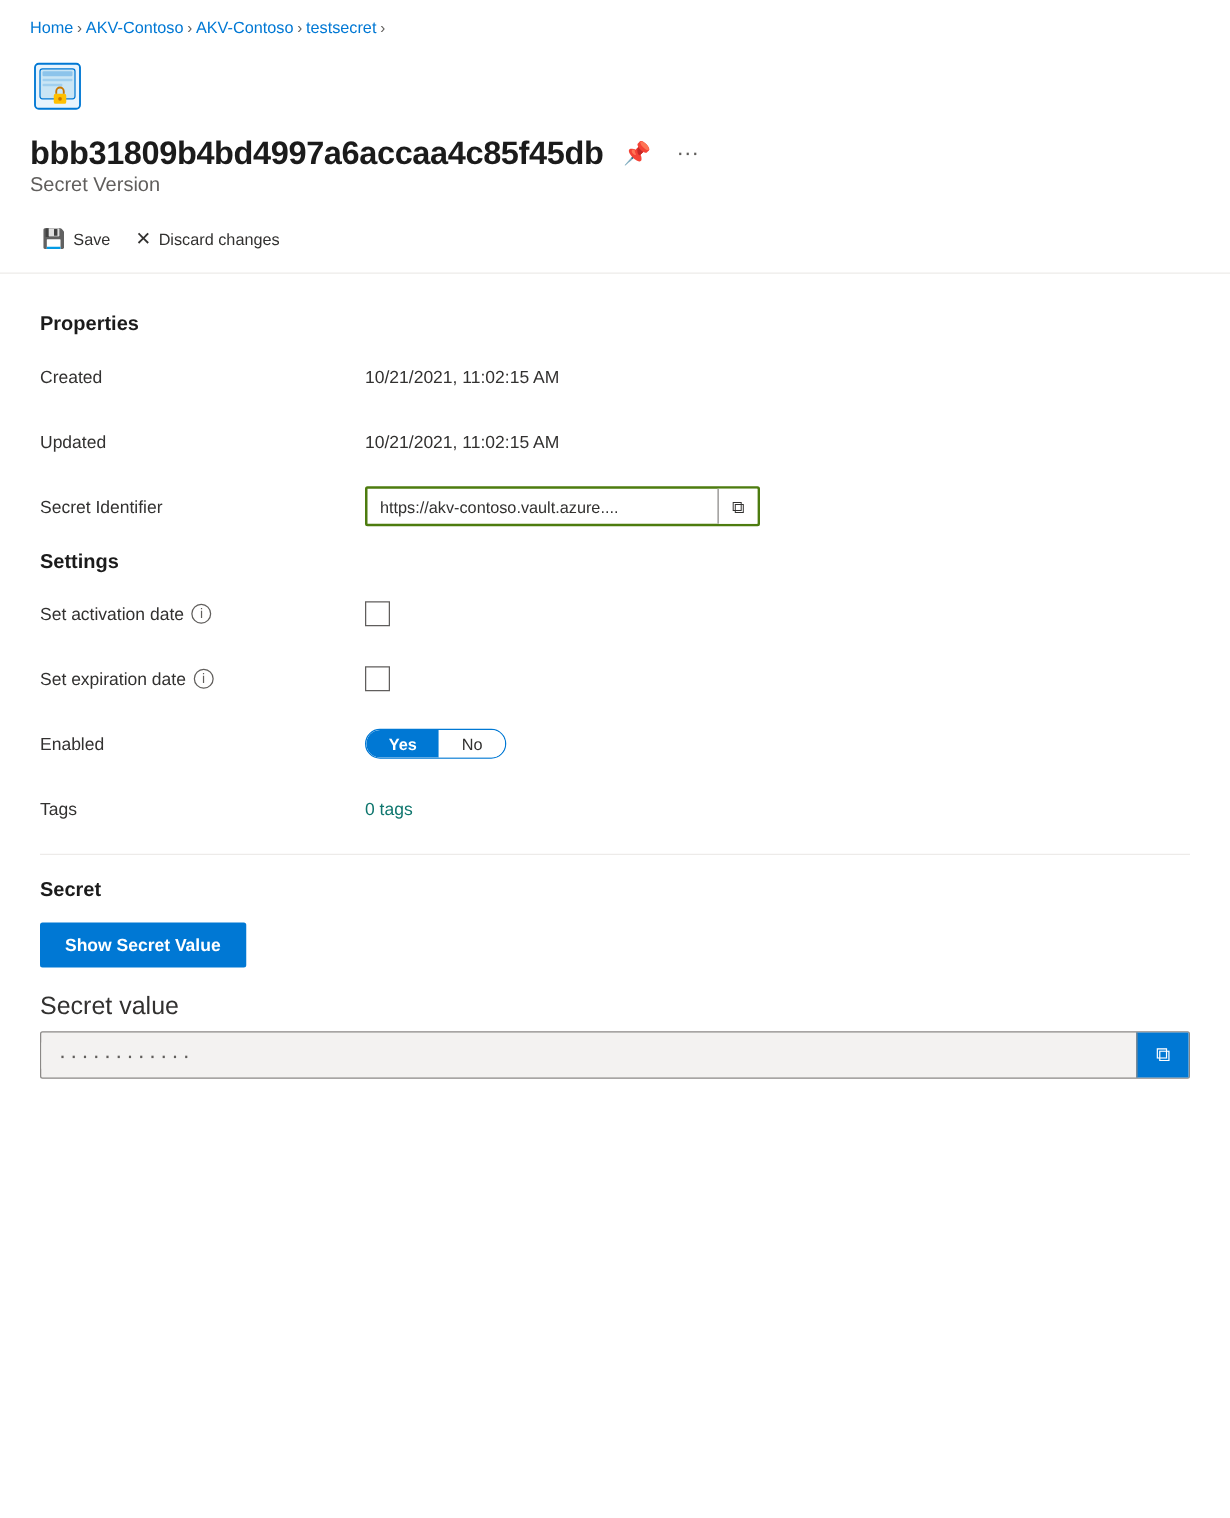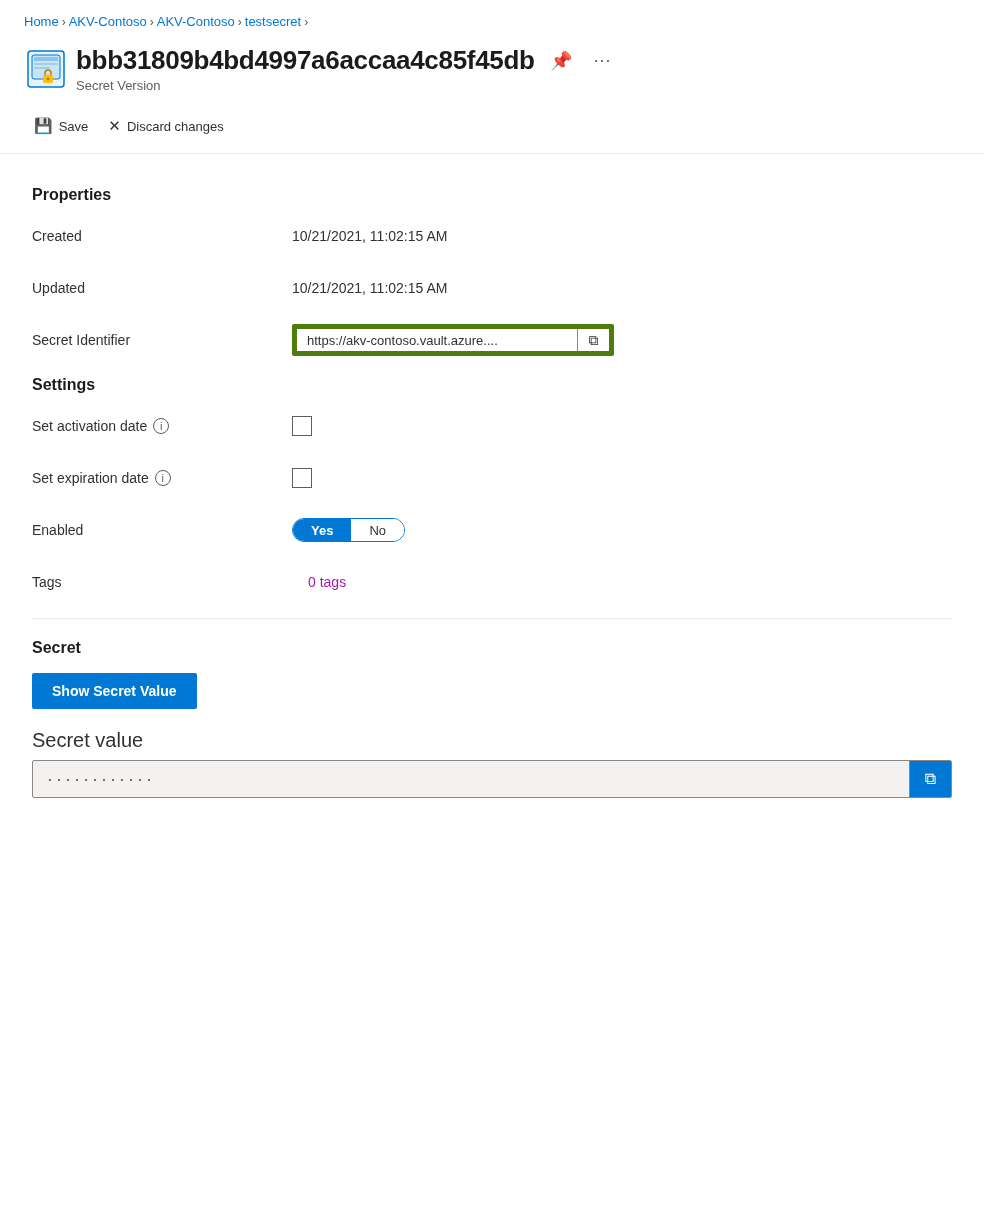--- a/index.html
+++ b/index.html
@@ -24,37 +24,38 @@
       color: #0078d4;
       cursor: pointer;
       text-decoration: none;
     }
     .breadcrumb-sep { color: #605e5c; font-size: 12px; }
 
     .page-header {
       display: flex;
       align-items: flex-start;
       padding: 6px 24px 10px 24px;
-      gap: 4px;
+      gap: 14px;
+      flex-direction: column;
     }
 
     .page-title-block {
       flex: 1;
     }
 
     .page-title {
       font-size: 26px;
       font-weight: 600;
       color: #1b1b1b;
       line-height: 1.2;
       letter-spacing: -0.3px;
     }
 
     .page-subtitle {
-      font-size: 13px;
+      font-size: 16px;
       color: #605e5c;
       margin-top: 2px;
     }
 
     .pin-icon, .more-icon {
       cursor: pointer;
       color: #605e5c;
       font-size: 18px;
       padding: 4px;
     }
@@ -125,21 +126,21 @@
       border-radius: 50%;
       font-size: 11px;
       color: #605e5c;
       cursor: pointer;
       flex-shrink: 0;
     }
 
     .secret-id-field {
       display: flex;
       align-items: center;
-      border: 5px solid #4d7c0f;
+      border: 2px solid #4d7c0f;
       border-radius: 2px;
       overflow: hidden;
       height: 32px;
     }
 
     .secret-id-text {
       padding: 0 10px;
       font-size: 13px;
       color: #323130;
       min-width: 280px;
@@ -198,25 +199,24 @@
       color: #323130;
       font-size: 13px;
       padding: 0 18px;
       height: 100%;
       display: flex;
       align-items: center;
       cursor: pointer;
     }
 
     .tags-link {
-      color: #a21caf;
+      color: #0f766e;
       text-decoration: none;
       cursor: pointer;
       font-size: 14px;
-      margin-left: 16px;
     }
 
     .divider {
       border: none;
       border-top: 1px solid #edebe9;
       margin: 8px 0 20px 0;
     }
 
     .content-type-input {
       width: 100%;

